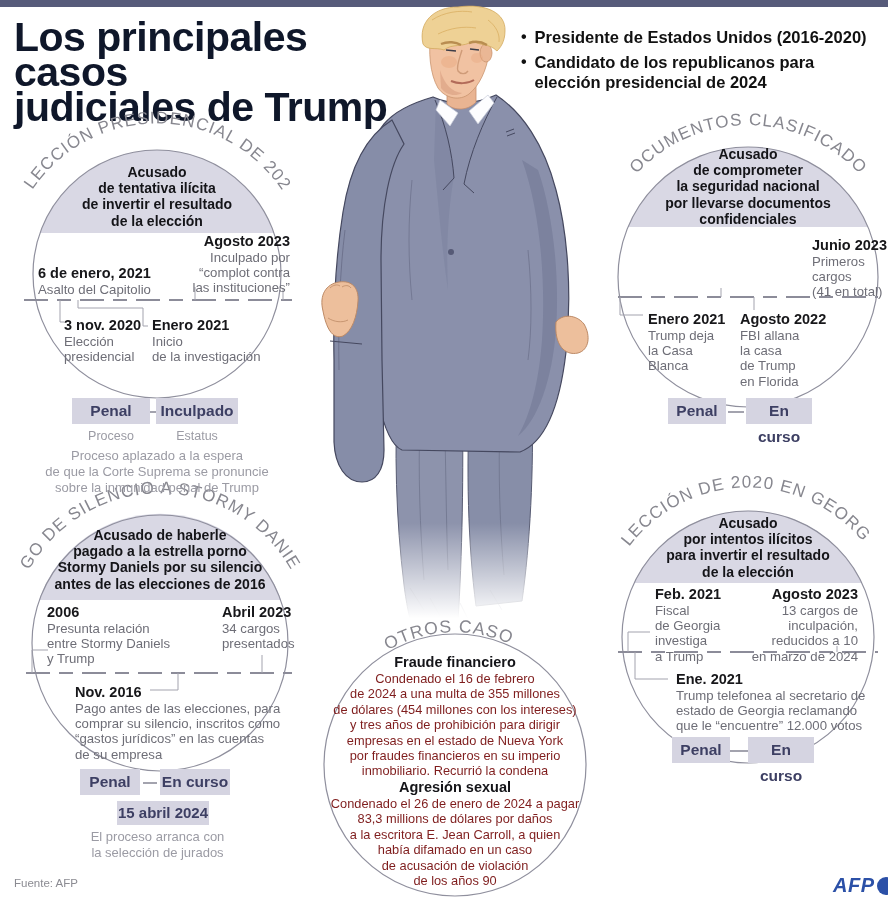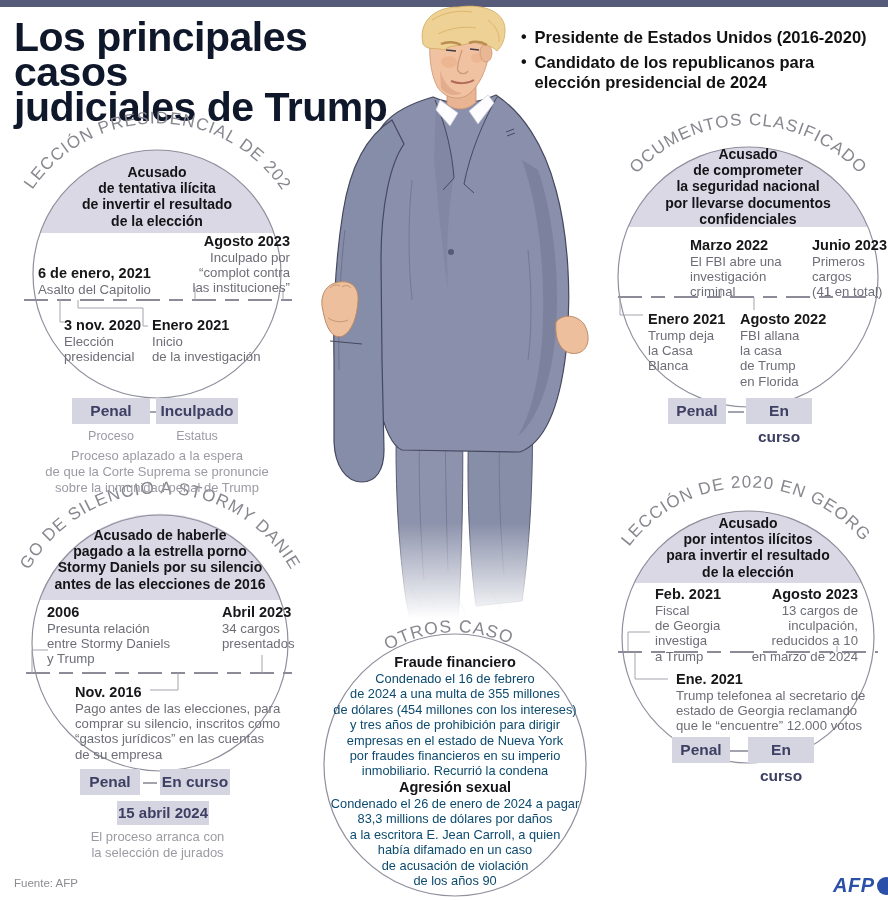--- a/index.html
+++ b/index.html
@@ -15,21 +15,21 @@
                font-weight:bold;color:#111;}
   .bullet-dot{font-size:16px;line-height:20px;}
   .acc{font-size:14px;line-height:16.2px;font-weight:bold;color:#141418;text-align:center;}
   .ev .date{font-size:14.5px;line-height:16px;font-weight:bold;color:#17171a;margin-bottom:1px;}
   .ev .desc{font-size:13.2px;line-height:15.2px;color:#6e6e77;}
   .badge{height:26px;line-height:26px;text-align:center;background:#d5d4e1;color:#3d3f63;
          font-weight:bold;font-size:15.5px;}
   .badge-caption{font-size:12.5px;color:#9b9ba4;text-align:center;}
   .note{font-size:13px;line-height:16px;color:#9b9ba4;text-align:center;}
   .oc-title{font-size:14.5px;font-weight:bold;color:#141418;text-align:center;line-height:16px;}
-  .oc-body{font-size:12.8px;line-height:15.4px;color:#0c4a6e;text-align:center;}
+  .oc-body{font-size:12.8px;line-height:15.4px;color:#7f1d1d;text-align:center;}
   .source{font-size:11.5px;color:#8b8b92;}
   .afp-logo{display:flex;align-items:center;gap:2px;}
   .afp-text{font-size:20px;font-weight:bold;font-style:italic;color:#2b50a7;letter-spacing:0.5px;}
   .afp-circle{width:18px;height:18px;border-radius:50%;background:#2b50a7;}
   svg text.arc{fill:#87878f;font-size:17px;letter-spacing:1.1px;
                font-family:"Liberation Sans","DejaVu Sans",sans-serif;}
   svg text.arc.big{font-size:17.5px;}
 </style>
 </head>
 <body>
@@ -200,26 +200,20 @@
   <div class="abs badge-caption" style="left:156px;top:429px;width:82px;">Estatus</div>
   <div class="abs note pre" style="left:32px;top:448px;width:250px;">Proceso aplazado a la espera
 de que la Corte Suprema se pronuncie
 sobre la inmunidad penal de Trump</div>
 
   <div class="abs acc pre" style="left:648px;top:146px;width:200px;">Acusado
 de comprometer
 la seguridad nacional
 por llevarse documentos
 confidenciales</div>
-  <div class="abs ev" style="left:690px;top:237px;width:108px;">
-    <div class="date">Marzo 2022</div>
-    <div class="desc pre">El FBI abre una
-investigación
-criminal</div>
-  </div>
   <div class="abs ev" style="left:800px;top:237px;width:82px;margin-left:12px;">
     <div class="date">Junio 2023</div>
     <div class="desc pre">Primeros
 cargos
 (41 en total)</div>
   </div>
   <div class="abs ev" style="left:648px;top:311px;width:90px;">
     <div class="date">Enero 2021</div>
     <div class="desc pre">Trump deja
 la Casa

